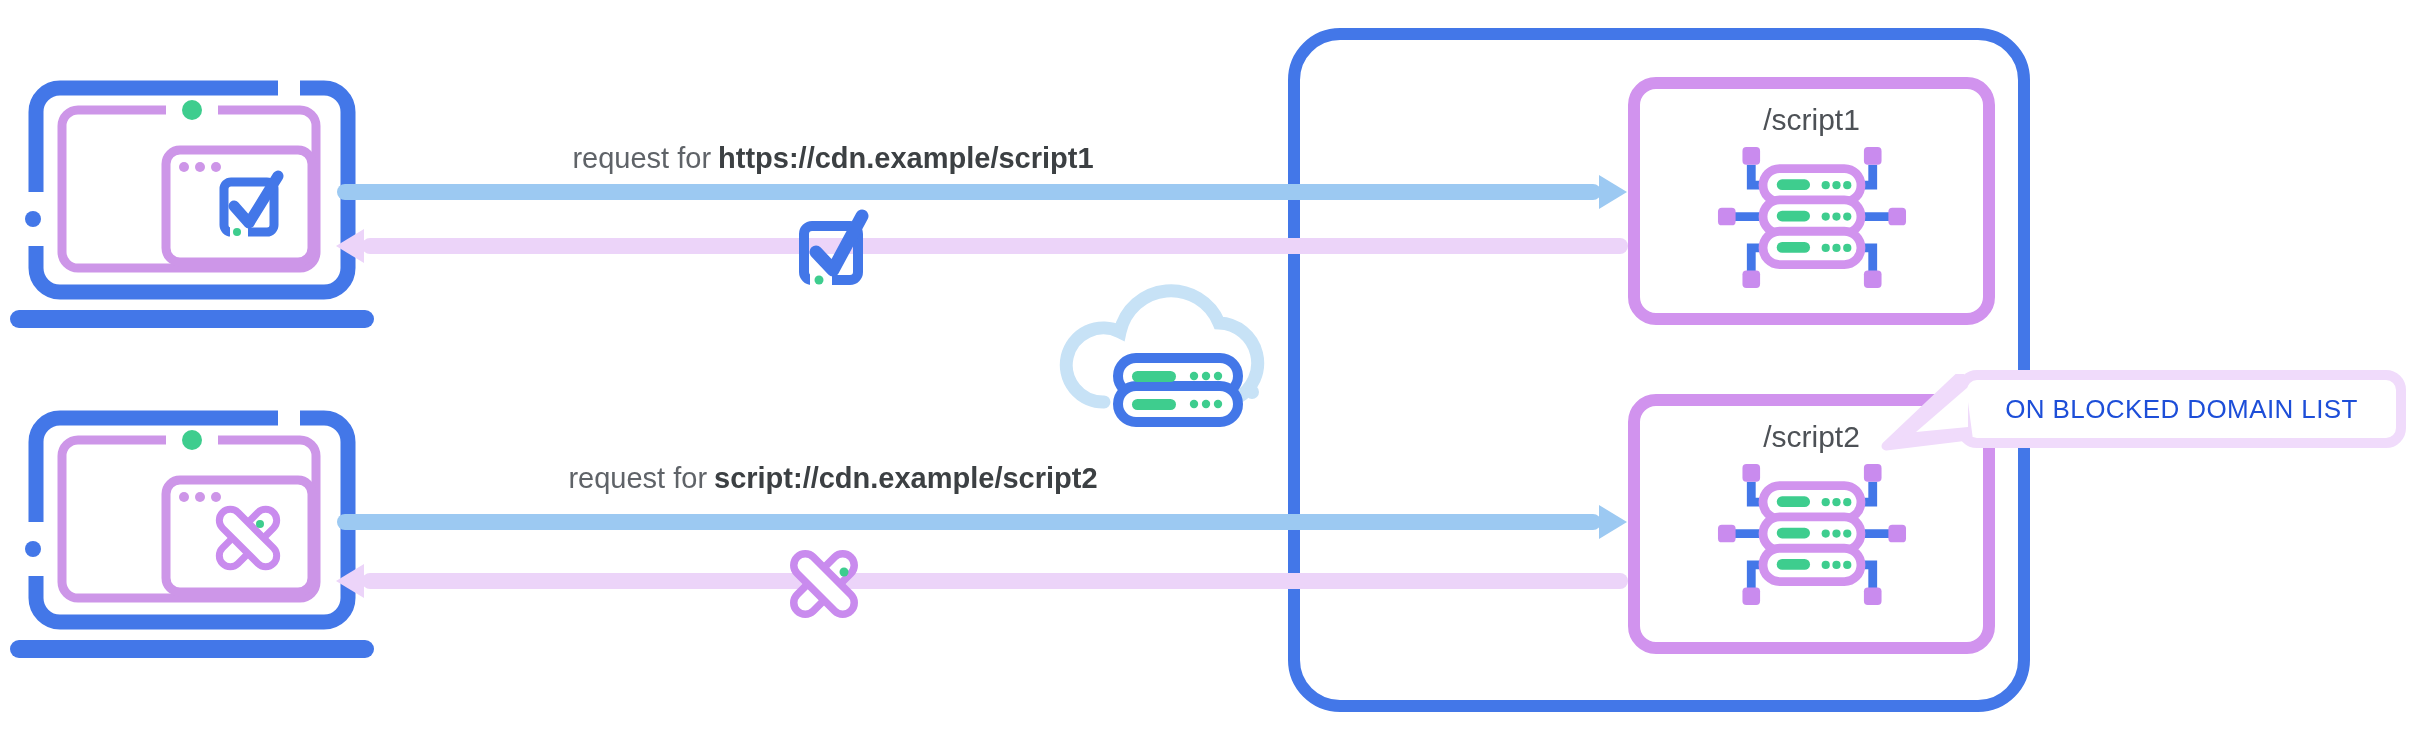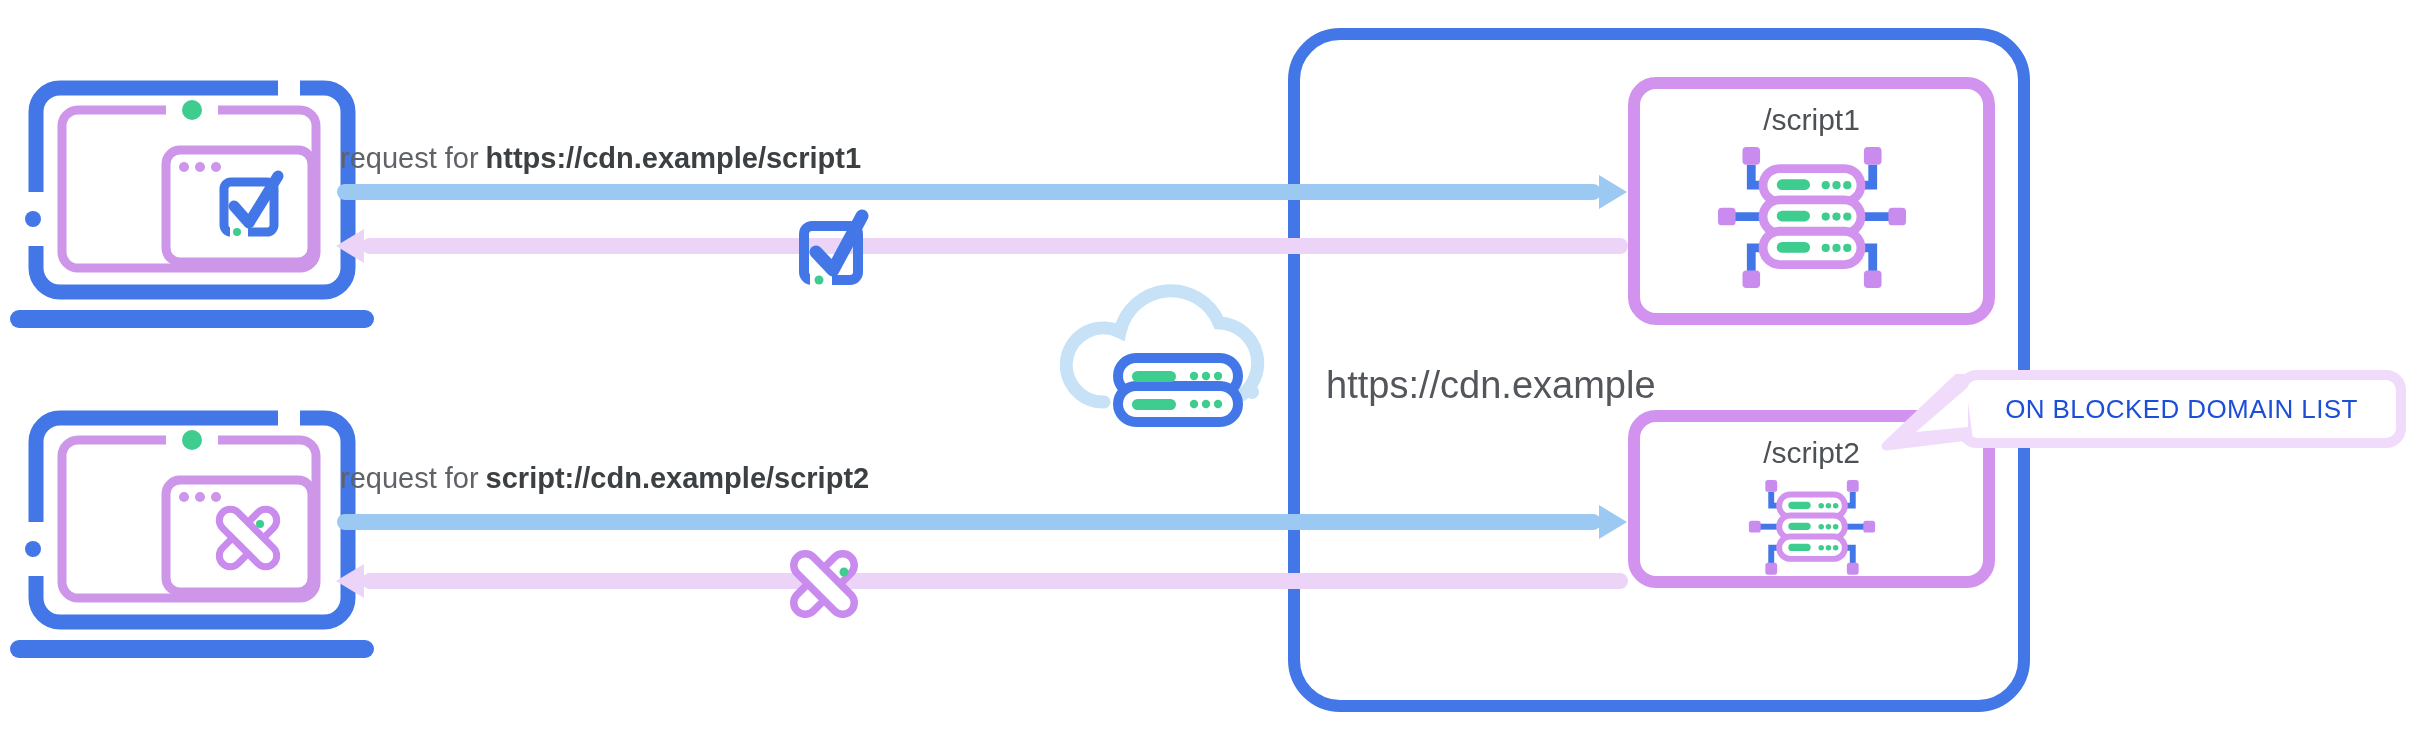--- a/index.html
+++ b/index.html
@@ -7,21 +7,21 @@
           font-family:"Liberation Sans",sans-serif;}
   .abs{position:absolute;}
   
   .bar{position:absolute;height:16px;border-radius:9px;}
   .bar.blue{background:#9CC9F2;}
   .bar.lav{background:#ECD4F9;}
   .head{position:absolute;width:0;height:0;border-top:17px solid transparent;border-bottom:17px solid transparent;}
   .head.right{border-left:28px solid #9CC9F2;}
   .head.left{border-right:28px solid #ECD4F9;}
   
-  .rowtext{position:absolute;left:340px;width:986px;font-size:29px;color:#5f6368;}
+  .rowtext{position:absolute;left:340px;width:986px;text-align:center;font-size:29px;color:#5f6368;}
   .rowtext b{color:#3c4043;font-weight:700;}
   .rowtext .pre{margin-right:0.24em;}
   .cdn-label{position:absolute;left:1326px;top:364px;font-size:38px;color:#53565b;}
   
   .cdn-box{position:absolute;left:1288px;top:28px;width:742px;height:684px;
            border:12px solid #4377E8;border-radius:52px;box-sizing:border-box;}
   
   .script-box{position:absolute;left:1628px;width:367px;height:248px;border:12px solid #D193EE;
               border-radius:28px;box-sizing:border-box;background:#fff;display:flex;
               flex-direction:column;align-items:center;padding-top:14px;}
@@ -33,21 +33,20 @@
            color:#1d4ed8;letter-spacing:0.4px;z-index:5;}
   .tail{z-index:6;}
   .z1{z-index:1}.z2{z-index:2}.z3{z-index:3}.z4{z-index:4}
 </style>
 </head>
 <body>
 
 <div id="canvas">
 
   <div class="cdn-box z1"></div>
-  <div class="cdn-label z4">https://cdn.example</div>
 
   <svg class="abs z2" style="left:6px;top:70px" width="372" height="262" viewBox="0 0 372 262">
     <rect x="30" y="18" width="312" height="204" rx="24" fill="#fff" stroke="#4377E8" stroke-width="15"></rect>
     <rect x="272" y="7" width="22" height="22" fill="#fff"></rect>
     <rect x="16" y="122" width="22" height="54" fill="#fff"></rect>
     <circle cx="27" cy="149" r="8" fill="#4377E8"></circle>
     <rect x="56" y="40" width="254" height="158" rx="16" fill="none" stroke="#CD96E8" stroke-width="9"></rect>
     <line x1="160" y1="40" x2="212" y2="40" stroke="#fff" stroke-width="12"></line>
     <circle cx="186" cy="40" r="10" fill="#3ECD8E"></circle>
     <rect x="160" y="80" width="146" height="112" rx="14" fill="#fff" stroke="#CD96E8" stroke-width="9"></rect>
@@ -164,21 +163,21 @@
           <circle cx="127" cy="71" r="4.2"></circle>
           <circle cx="138" cy="71" r="4.2"></circle>
         <rect x="66" y="97" width="34" height="11" rx="5.5"></rect>
           <circle cx="116" cy="103" r="4.2"></circle>
           <circle cx="127" cy="103" r="4.2"></circle>
           <circle cx="138" cy="103" r="4.2"></circle>
       </g>
     </svg>
   </div>
 
-  <div class="script-box z2" style="top:410px;height:178px">
+  <div class="script-box z2" style="top:394px;height:260px">
     <div class="lbl">/script2</div>
     <svg style="margin-top:10px" width="200" height="143" viewBox="0 0 204 146">
       <g stroke="#4377E8" stroke-width="9" fill="none">
         <path d="M64,39 H40 V18"></path>
           <path d="M140,39 H164 V18"></path>
         <path d="M52,71 H16"></path>
           <path d="M152,71 H188"></path>
         <path d="M64,103 H40 V128"></path>
           <path d="M140,103 H164 V128"></path>
       </g>

